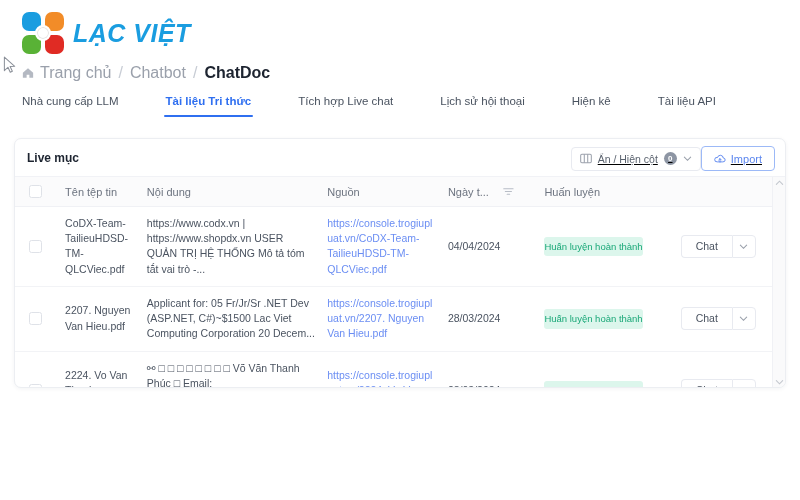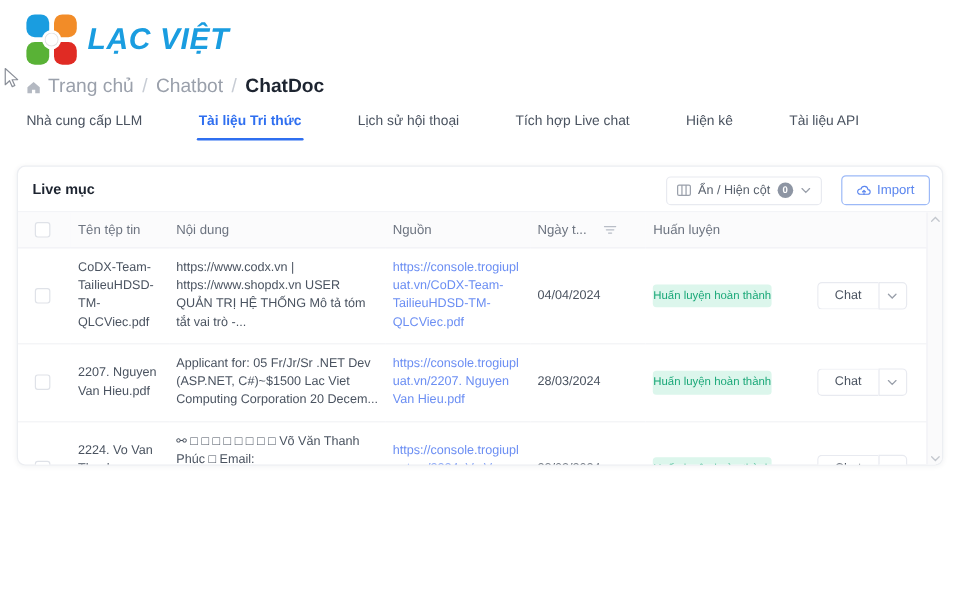--- a/index.html
+++ b/index.html
@@ -66,21 +66,21 @@
     position: absolute; left: 14px; top: 138px; width: 772px; height: 250px;
     background:#fff; border: 1px solid #eceef2; border-radius: 7px;
     box-shadow: 0 1px 4px rgba(20,30,60,0.05);
     overflow: hidden;
   }
   .card-head {
     position: relative; height: 38px; border-bottom: 1px solid #f1f2f6;
     display:flex; align-items:center; padding: 0 12px;
   }
   .card-title { font-size: 12px; font-weight: 700; color:#1d2430; }
-  .card-actions { position:absolute; right: 10px; top: 7px; display:flex; align-items:center; gap: 16px; }
+  .card-actions { position:absolute; right: 10px; top: 7px; display:flex; align-items:center; gap: 0; text-decoration: underline; }
   .colbtn {
     display:flex; align-items:center; gap: 6px;
     height: 24px; padding: 0 8px;
     border: 1px solid #e8eaf0; border-radius: 4px; background:#fff;
     font-size: 10.5px; color:#5a626e; cursor: pointer;
   }
   .colbtn .cols-icon { width: 12px; height: 11px; color:#9aa0ab; display:inline-flex; }
   .count-badge {
     display:inline-flex; align-items:center; justify-content:center;
     min-width: 13px; height: 13px; padding: 0 3px;
@@ -185,22 +185,22 @@
     <span class="crumb">Trang chủ</span>
     <span class="sep">/</span>
     <span class="crumb">Chatbot</span>
     <span class="sep">/</span>
     <span class="crumb current">ChatDoc</span>
   </div>
 
   <div class="tabs">
     <div class="tab">Nhà cung cấp LLM</div>
     <div class="tab active">Tài liệu Tri thức</div>
+    <div class="tab">Tích hợp Live chat</div>
     <div class="tab">Lịch sử hội thoại</div>
-    <div class="tab">Tích hợp Live chat</div>
     <div class="tab">Hiện kê</div>
     <div class="tab">Tài liệu API</div>
   </div>
 
   <div class="card">
 
     <div class="card-head">
       <div class="card-title">Live mục</div>
 
       <div class="card-actions">

